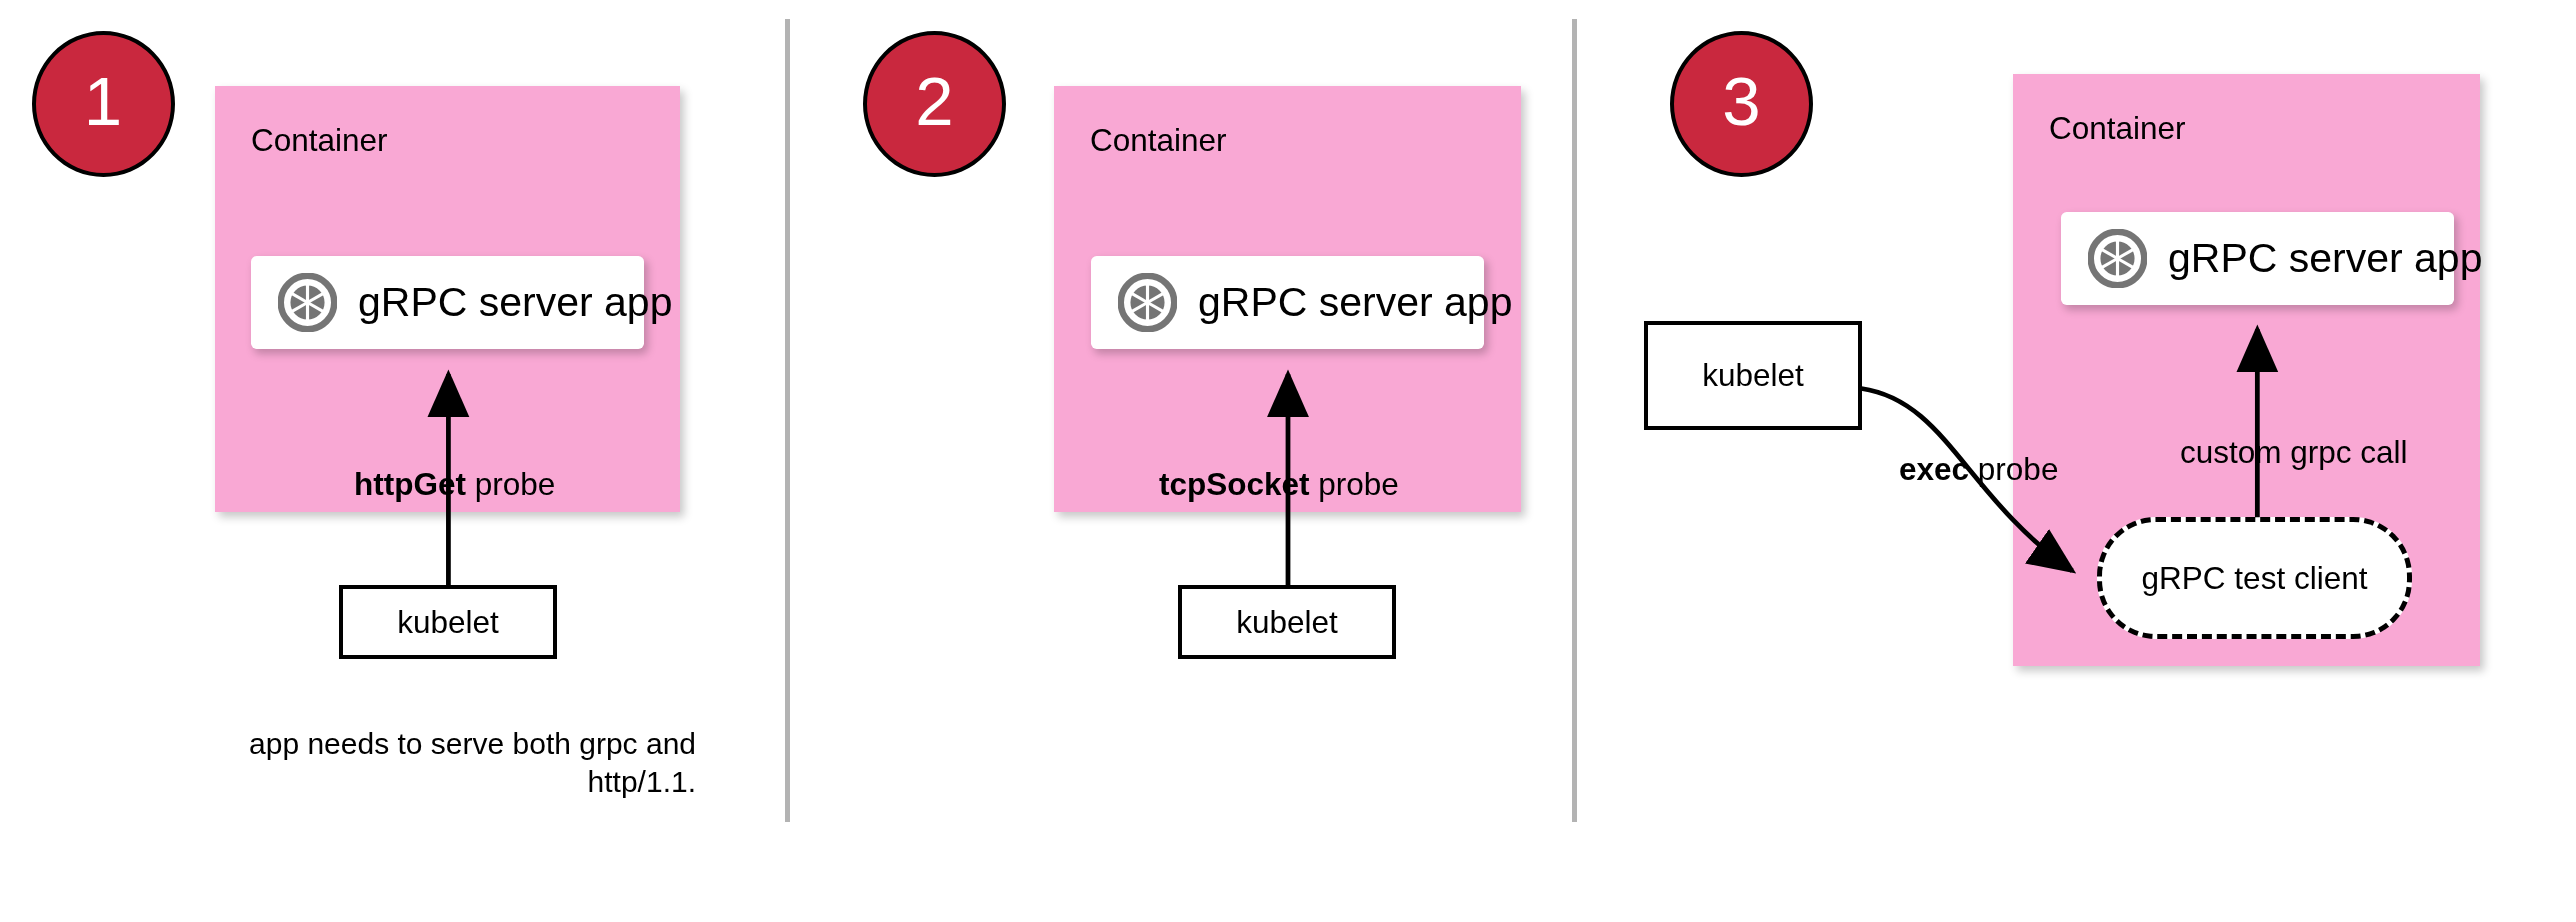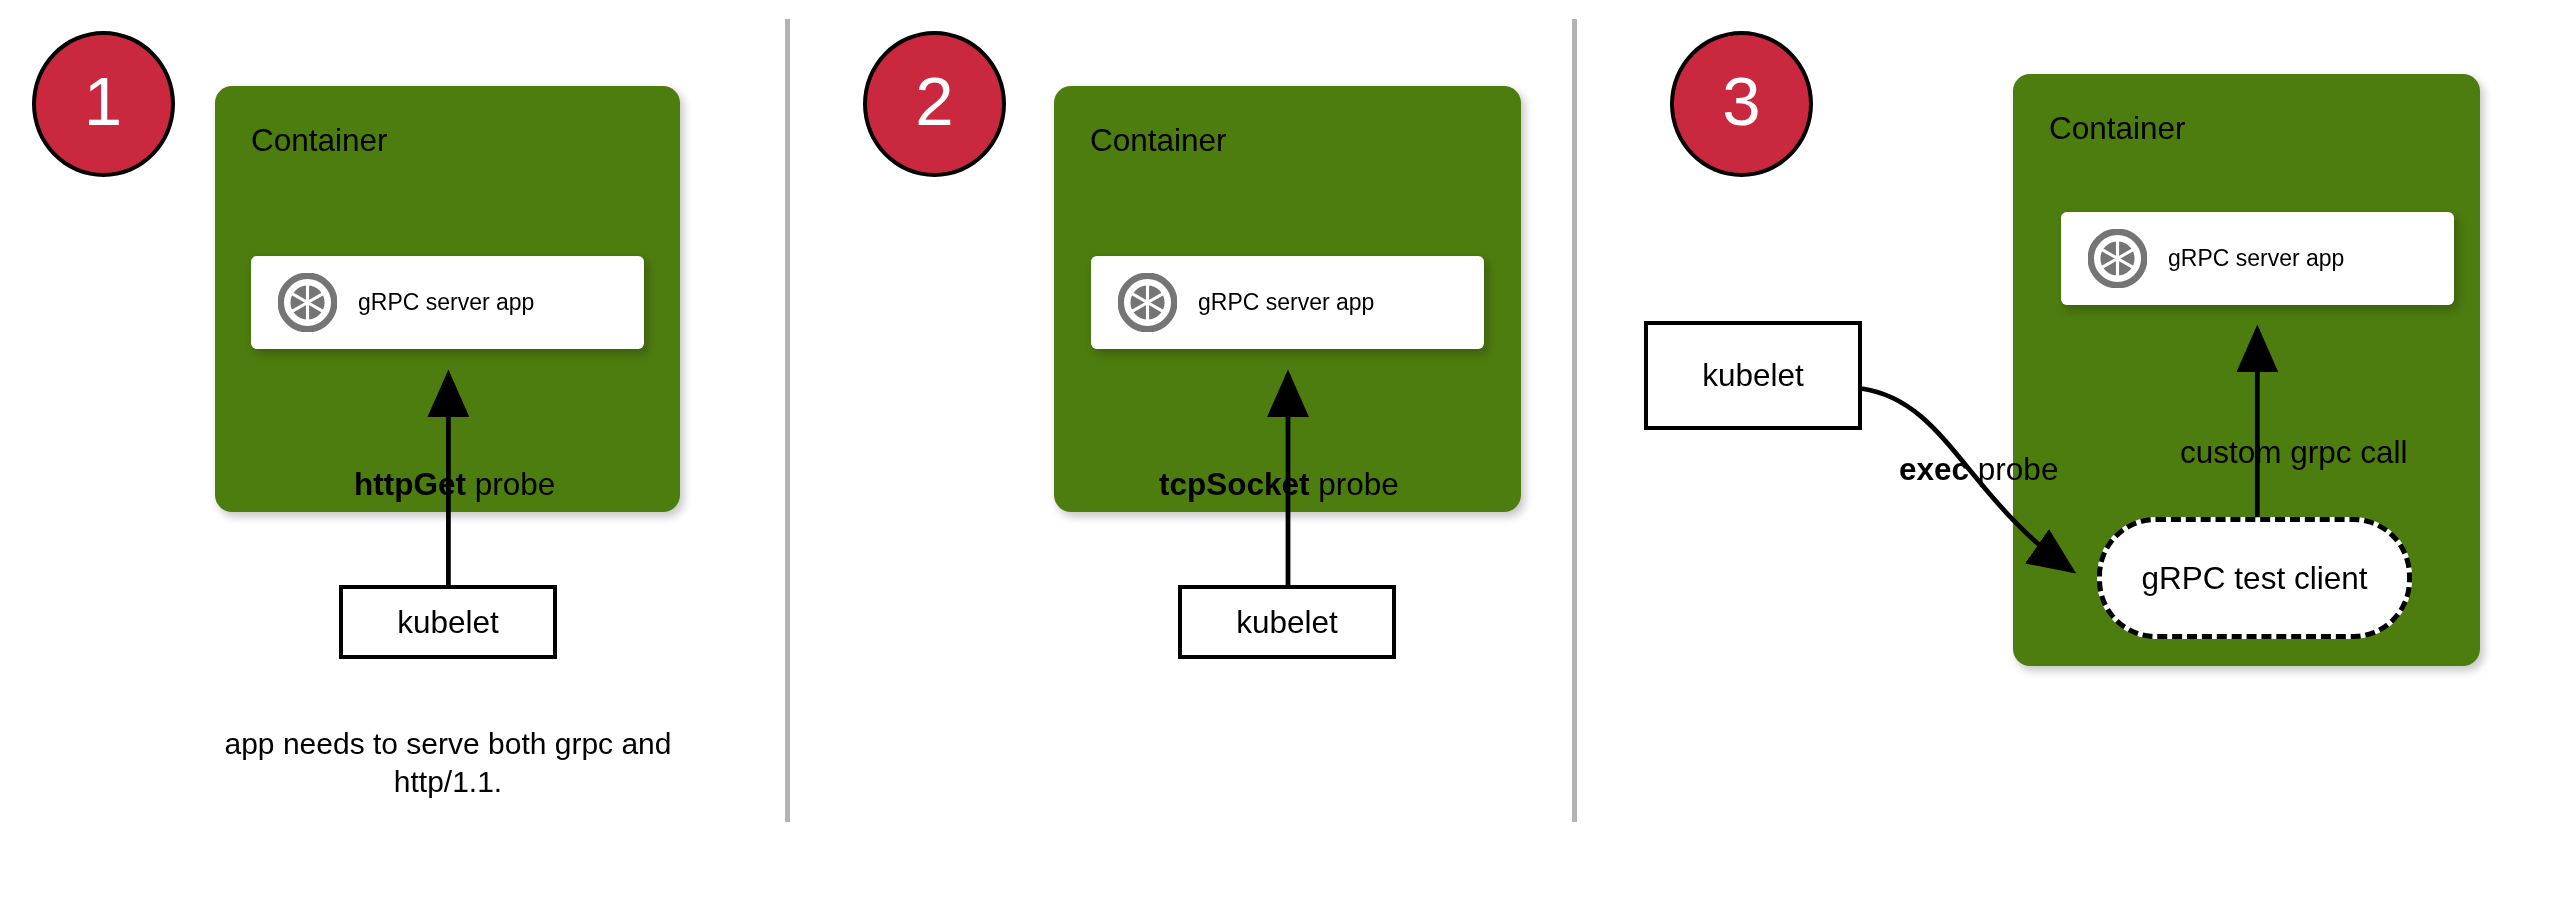--- a/index.html
+++ b/index.html
@@ -8,43 +8,43 @@
   .stage{position:absolute;left:0;top:0;width:2576px;height:923px;}
 
   .divider{position:absolute;width:4.8px;background:#b3b3b3;top:19px;height:803px;}
 
   .badge{position:absolute;width:143px;height:146px;border-radius:50%;
          background:#c9283e;border:4.8px solid #000;box-sizing:border-box;
          display:flex;align-items:center;justify-content:center;}
   .badge span{color:#ffffff;font-size:69px;line-height:1;font-weight:400;
               transform:translateY(-1.9px);}
 
-  .container-box{position:absolute;background:#4d7c0f;border-radius:17px;
+  .container-box{position:absolute;background:#f9a8d4;border-radius:0;
         box-shadow:3.8px 4.8px 8.6px rgba(0,0,0,0.22);}
   .container-label{position:absolute;left:36px;top:36px;font-size:31.5px;
         color:#000;white-space:nowrap;}
 
   .app-card{position:absolute;background:#ffffff;border-radius:5.7px;
         box-shadow:3.8px 4.8px 8.6px rgba(0,0,0,0.22);
         display:flex;align-items:center;}
   .app-card .ico{width:59px;height:59px;flex:0 0 59px;margin-left:27px;}
-  .app-card .lbl{font-size:23px;margin-left:21px;white-space:nowrap;}
+  .app-card .lbl{font-size:41px;margin-left:21px;white-space:nowrap;}
 
   .plain-box{position:absolute;background:#ffffff;border:4.8px solid #000;
         box-sizing:border-box;display:flex;align-items:center;
         justify-content:center;font-size:31.5px;}
 
   .dashed-box{position:absolute;background:#ffffff;border:5.7px dashed #000;
         box-sizing:border-box;border-radius:59px;
         display:flex;align-items:center;justify-content:center;font-size:31.5px;}
 
   .edge-label{position:absolute;font-size:31.5px;white-space:nowrap;}
   .edge-label b{font-weight:700;}
 
-  .caption{position:absolute;font-size:30px;line-height:1.28;text-align:center;}
+  .caption{position:absolute;font-size:30px;line-height:1.28;text-align:right;}
 
   svg.overlay{position:absolute;left:0;top:0;width:2576px;height:923px;
               pointer-events:none;}
 </style>
 </head>
 <body>
 
 <div class="stage">
 
   <div class="divider" style="left:785px;"></div>

